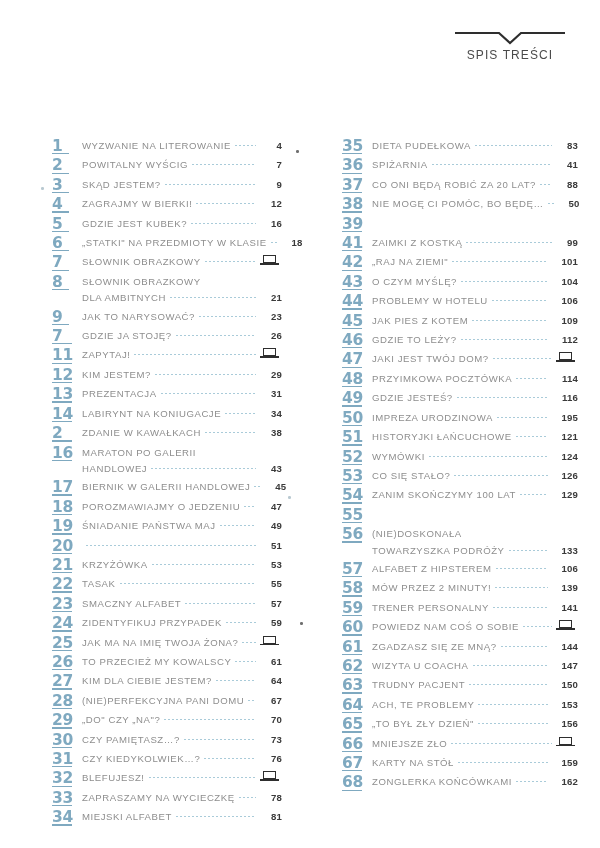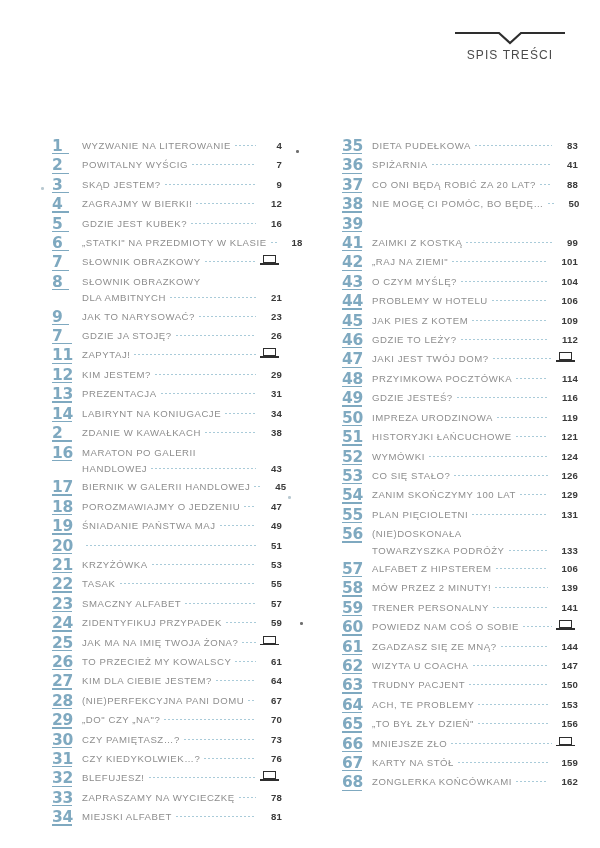--- a/index.html
+++ b/index.html
@@ -638,21 +638,21 @@
             <span class="page wide">116</span>
           </div>
         </div>
       </div>
       <div class="entry">
         <div class="num w2">50</div>
         <div class="body-col">
           <div class="line">
             <span class="title">IMPREZA URODZINOWA</span>
             <span class="leader"></span>
-            <span class="page wide">119</span>
+            <span class="page wide">195</span>
           </div>
         </div>
       </div>
       <div class="entry">
         <div class="num w2">51</div>
         <div class="body-col">
           <div class="line">
             <span class="title">HISTORYJKI ŁAŃCUCHOWE</span>
             <span class="leader"></span>
             <span class="page wide">121</span>
@@ -684,27 +684,20 @@
         <div class="body-col">
           <div class="line">
             <span class="title">ZANIM SKOŃCZYMY 100 LAT</span>
             <span class="leader"></span>
             <span class="page wide">129</span>
           </div>
         </div>
       </div>
       <div class="entry">
         <div class="num w2">55</div>
-        <div class="body-col">
-          <div class="line">
-            <span class="title">PLAN PIĘCIOLETNI</span>
-            <span class="leader"></span>
-            <span class="page wide">131</span>
-          </div>
-        </div>
       </div>
       <div class="entry">
         <div class="num w2">56</div>
         <div class="body-col">
           <div class="line nolead">
             <span class="title">(NIE)DOSKONAŁA</span>
             <span class="leader"></span>
             <span class="page wide"></span>
           </div>
           <div class="line cont">

